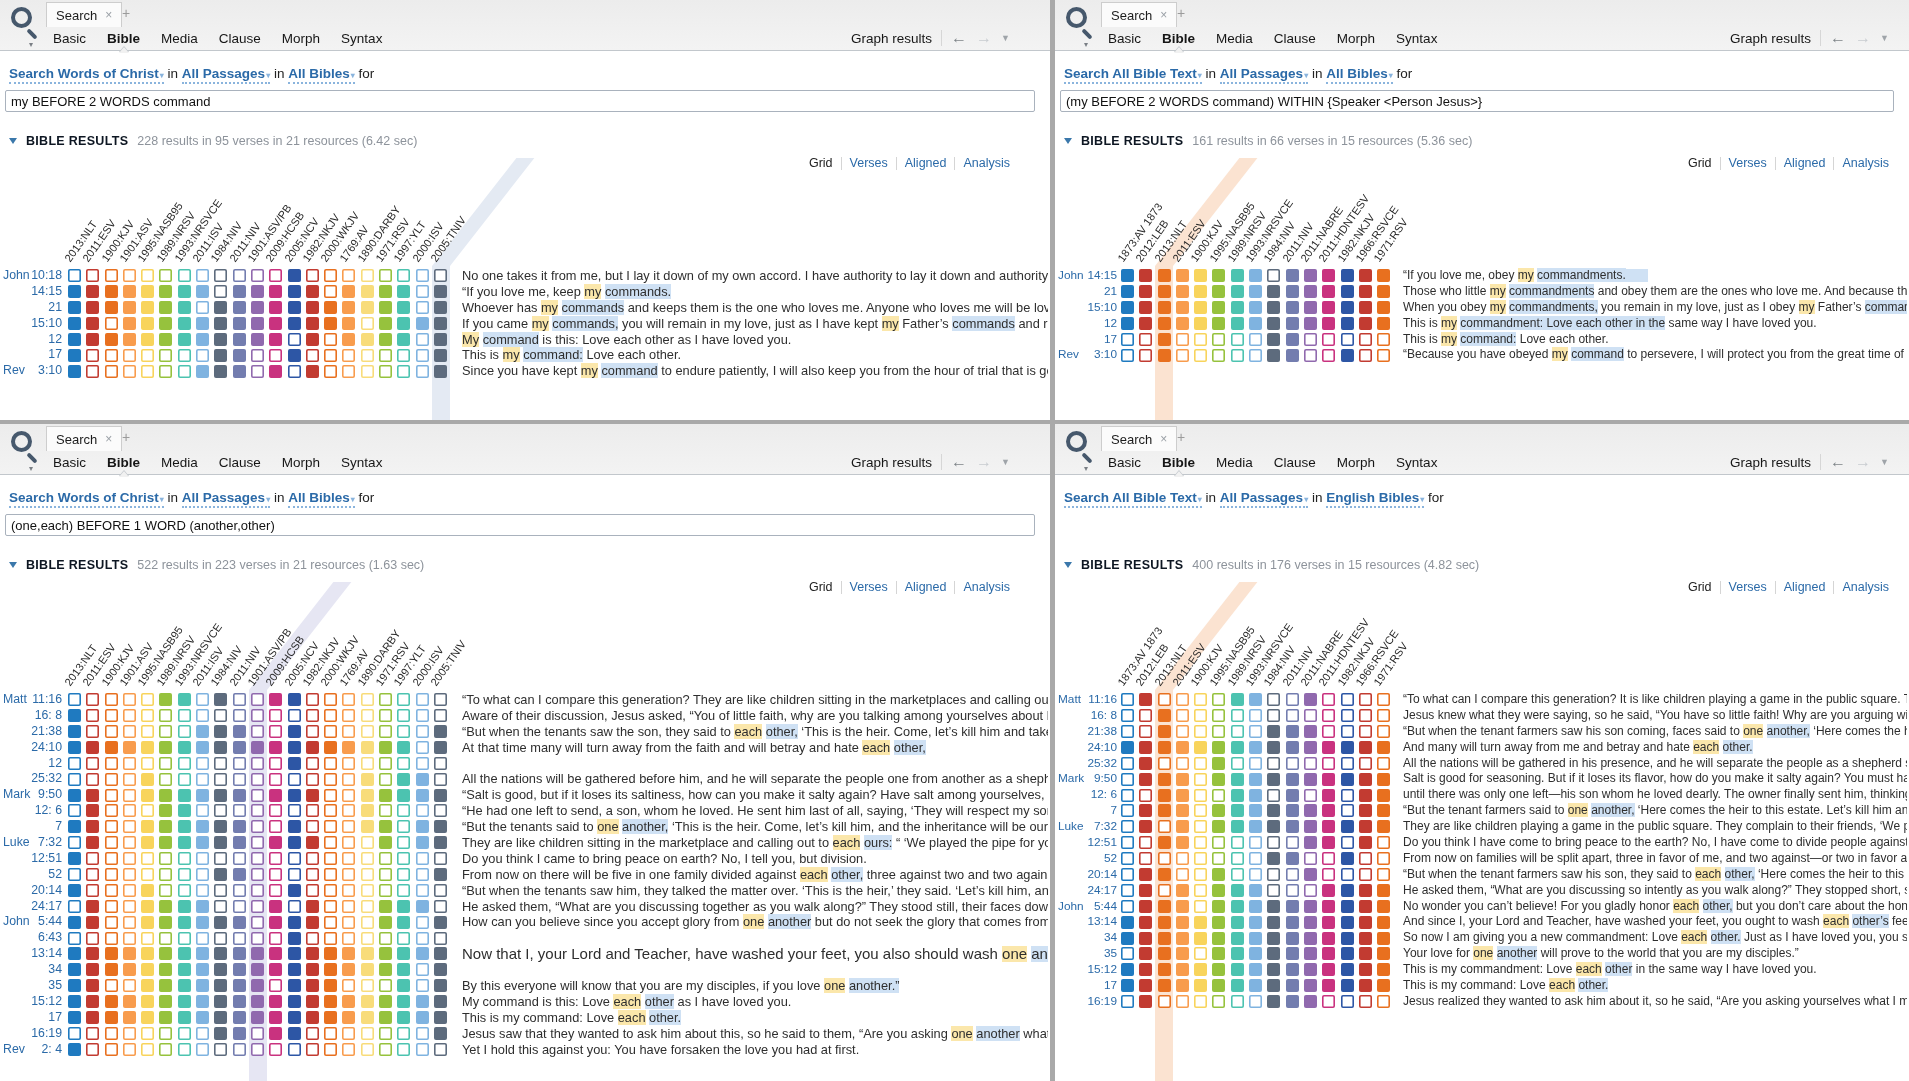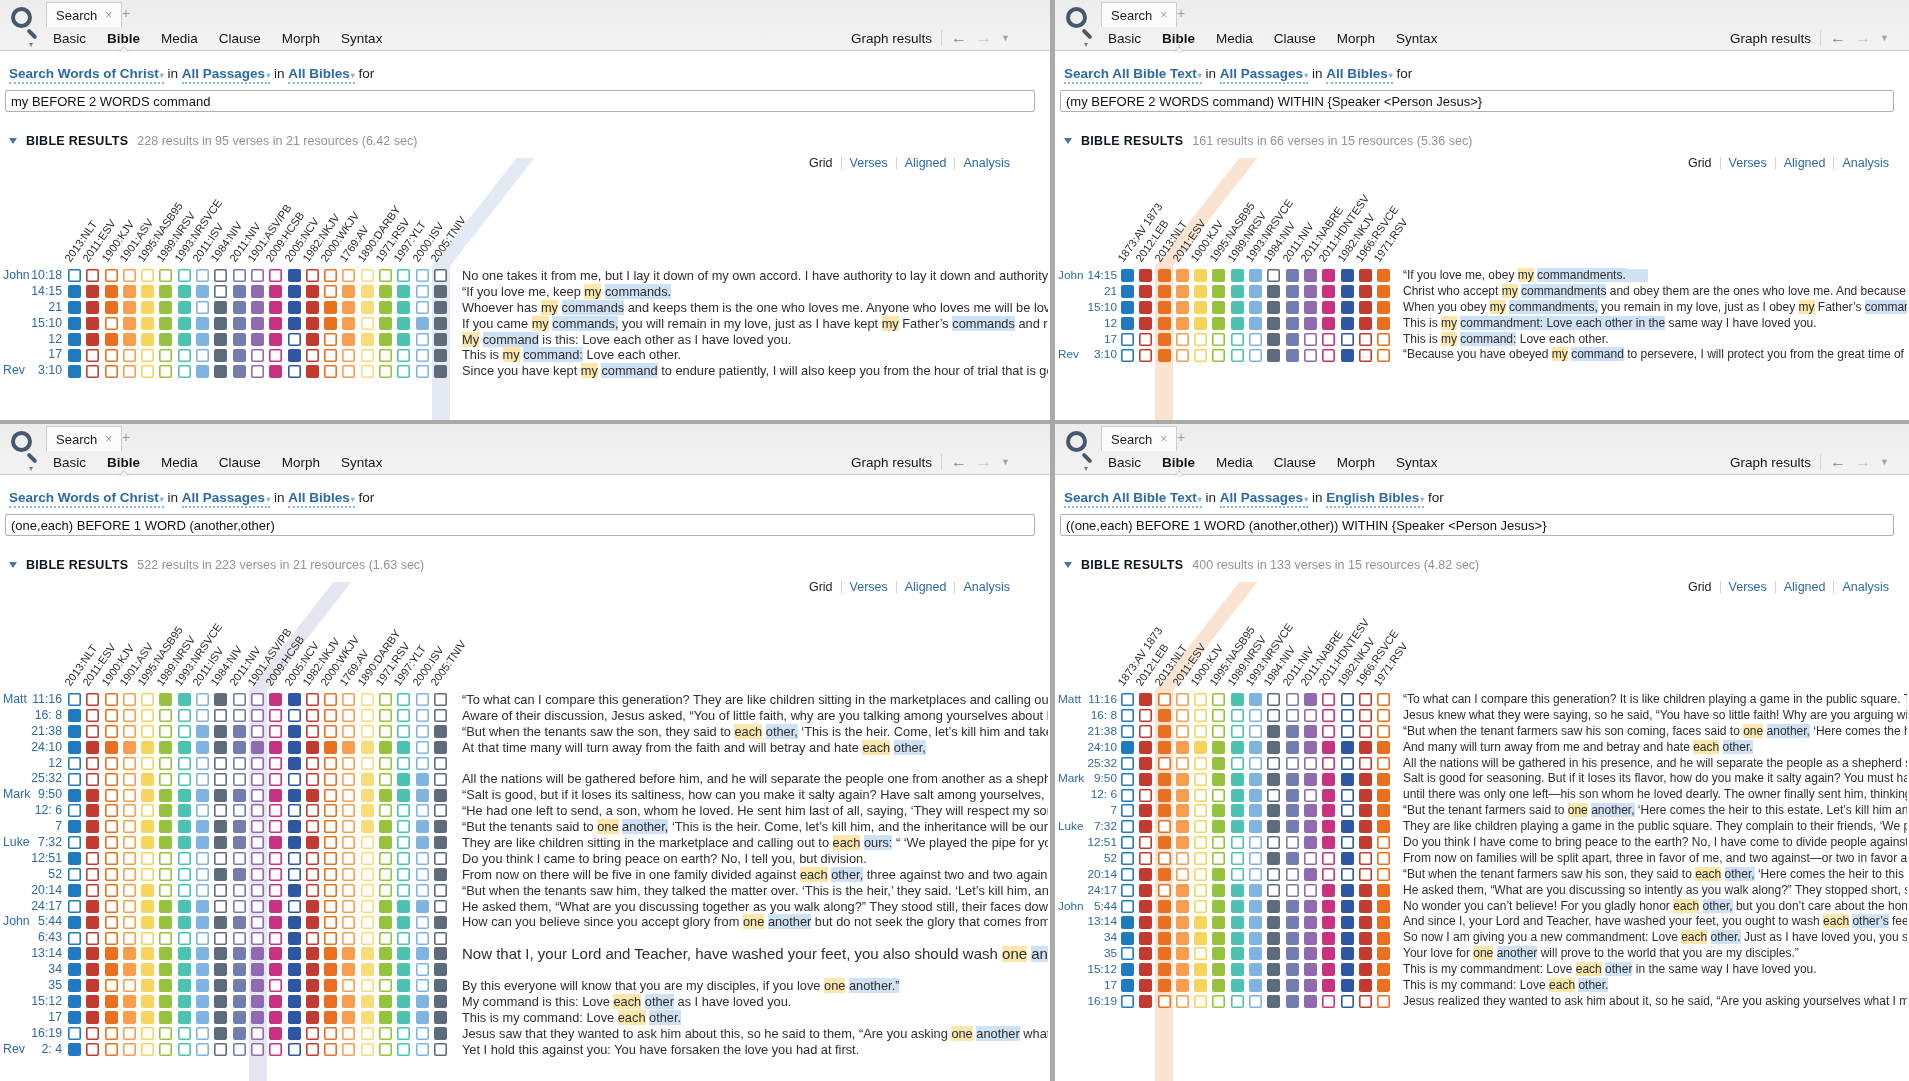--- a/index.html
+++ b/index.html
@@ -411,21 +411,21 @@
           <span class="cell" style="background: rgb(76, 195, 176);"></span>
           <span class="cell" style="background: rgb(127, 179, 224);"></span>
           <span class="cell" style="background: rgb(93, 107, 125);"></span>
           <span class="cell" style="background: rgb(115, 125, 175);"></span>
           <span class="cell" style="background: rgb(144, 105, 174);"></span>
           <span class="cell" style="background: rgb(201, 50, 127);"></span>
           <span class="cell" style="background: rgb(45, 86, 165);"></span>
           <span class="cell" style="background: rgb(194, 59, 49);"></span>
           <span class="cell" style="background: rgb(232, 112, 31);"></span>
         </span>
-        <span class="vtext" style="left: 348px; font-size: 12px;"><span>Christ who accept </span><span class="hl-y">my</span><span> </span><span class="hl-b">commandments</span><span> and obey them are the ones who love me. And because they l…</span></span>
+        <span class="vtext" style="left: 348px; font-size: 12px;"><span>Those who little </span><span class="hl-y">my</span><span> </span><span class="hl-b">commandments</span><span> and obey them are the ones who love me. And because they l…</span></span>
       </div>
       <div class="row refsz2">
         <span class="ref">15:10</span>
         <span class="cells" style="left: 66px;">
           <span class="cell" style="background: rgb(31, 122, 192);"></span>
           <span class="cell" style="background: rgb(194, 59, 49);"></span>
           <span class="cell" style="background: rgb(232, 112, 31);"></span>
           <span class="cell" style="background: rgb(248, 156, 77);"></span>
           <span class="cell" style="background: rgb(248, 212, 92);"></span>
           <span class="cell" style="background: rgb(150, 194, 61);"></span>
@@ -1218,25 +1218,24 @@
       </div>
       <div class="graph" style="right: 20px;">
         <span>Graph results</span>
         <span class="sep"></span>
         <span class="arrL">←</span>
         <span class="arrR">→</span>
         <span class="arrC">▼</span>
       </div>
     </div>
     <div class="scope"><span class="slink">Search All Bible Text<span class="c">▾</span></span><span> in </span><span class="slink">All Passages<span class="c">▾</span></span><span> in </span><span class="slink">English Bibles<span class="c">▾</span></span><span> for</span></div>
-    <input class="query" type="text" value="((one,each) BEFORE 1 WORD (another,other)) WITHIN {Speaker &lt;Person Jesus&gt;}" style="">
     <div class="results">
       <span class="twisty"></span>
       <span class="rtitle">BIBLE RESULTS</span>
-      <span class="rsum">400 results in 133 verses in 15 resources (4.82 sec)</span>
+      <span class="rsum">400 results in 176 verses in 15 resources (4.82 sec)</span>
     </div>
     <div class="views" style="right: 20px;">
       <span class="vactive">Grid</span>
       <span class="vsep"></span>
       <span class="vlink">Verses</span>
       <span class="vsep"></span>
       <span class="vlink">Aligned</span>
       <span class="vsep"></span>
       <span class="vlink">Analysis</span>
     </div>

